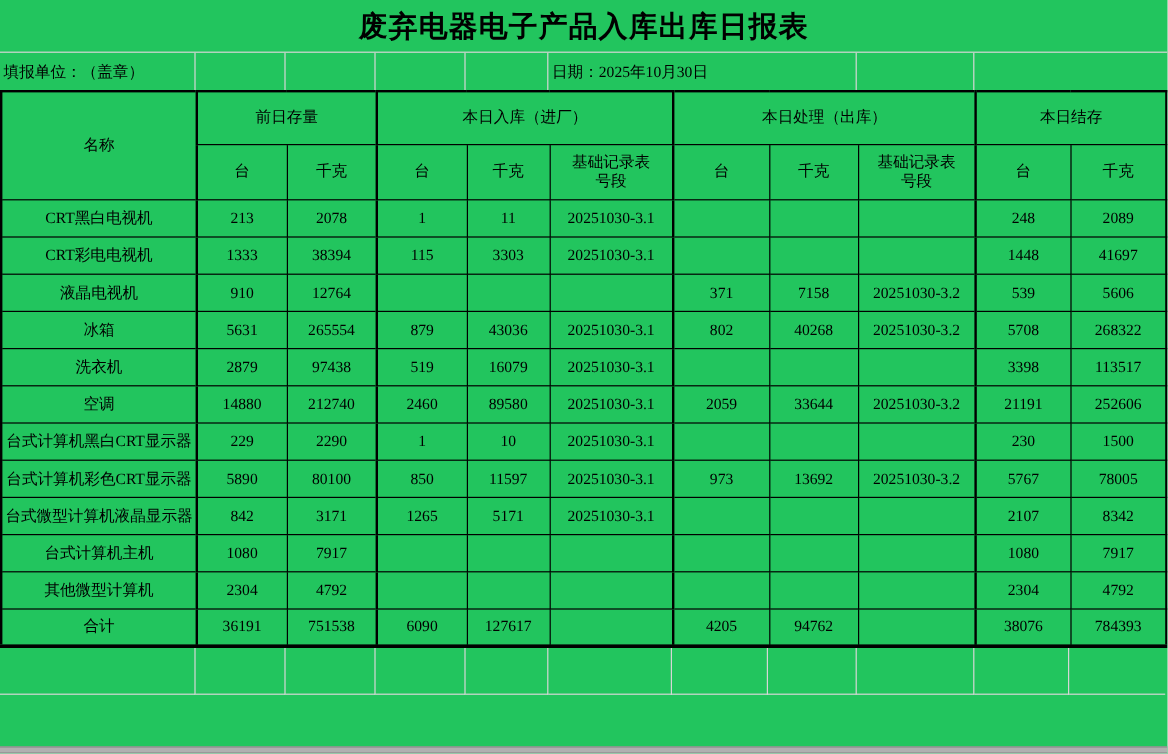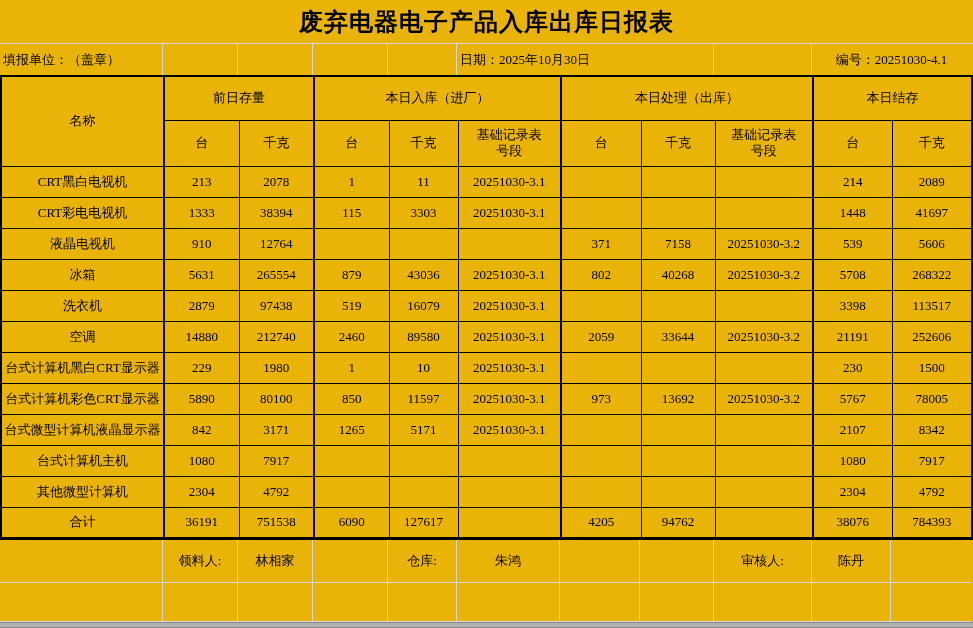--- a/index.html
+++ b/index.html
@@ -1,18 +1,18 @@
 <!DOCTYPE html>
 <html><head>
 <meta charset="utf-8">
 <style>
   * { box-sizing: border-box; margin: 0; padding: 0; }
   html,body { background:#e9e9e9; }
   body { font-family: "Liberation Serif", "DejaVu Serif", serif; color:#000; }
-  .sheet { position:relative; width:973px; height:628px; background:#eab308; overflow:hidden; }
+  .sheet { position:relative; width:973px; height:628px; background:#22c55e; overflow:hidden; }
 
   
   .title-row { height:44px; display:flex; align-items:center; justify-content:center;
     border-bottom:1px solid #d6d6d6; }
   .title-row h1 { font-family:"Liberation Sans","DejaVu Sans",sans-serif; font-weight:bold;
     font-size:24px; letter-spacing:1px; }
 
   
   .info-row { height:31px; display:flex; font-size:13px; }
   .ic { border-right:1px solid #d6d6d6; display:flex; align-items:center; overflow:hidden; white-space:nowrap; }
@@ -55,21 +55,20 @@
   </div>
 
   <div class="info-row">
     <div class="ic">填报单位：（盖章）</div>
     <div class="ic"></div>
     <div class="ic"></div>
     <div class="ic"></div>
     <div class="ic"></div>
     <div class="ic">日期：2025年10月30日</div>
     <div class="ic"></div>
-    <div class="ic">编号：20251030-4.1</div>
   </div>
 
   <table>
     <colgroup>
       <col style="width:163px">
         <col style="width:75px">
         <col style="width:75px">
       <col style="width:75px">
         <col style="width:69px">
         <col style="width:103px">
@@ -106,21 +105,21 @@
         <tr>
           <td>CRT黑白电视机</td>
           <td class="gb">213</td>
           <td>2078</td>
           <td class="gb">1</td>
           <td>11</td>
           <td>20251030-3.1</td>
           <td class="gb"></td>
           <td></td>
           <td></td>
-          <td class="gb">214</td>
+          <td class="gb">248</td>
           <td>2089</td>
         </tr>
         <tr>
           <td>CRT彩电电视机</td>
           <td class="gb">1333</td>
           <td>38394</td>
           <td class="gb">115</td>
           <td>3303</td>
           <td>20251030-3.1</td>
           <td class="gb"></td>
@@ -177,21 +176,21 @@
           <td>20251030-3.1</td>
           <td class="gb">2059</td>
           <td>33644</td>
           <td>20251030-3.2</td>
           <td class="gb">21191</td>
           <td>252606</td>
         </tr>
         <tr>
           <td>台式计算机黑白CRT显示器</td>
           <td class="gb">229</td>
-          <td>1980</td>
+          <td>2290</td>
           <td class="gb">1</td>
           <td>10</td>
           <td>20251030-3.1</td>
           <td class="gb"></td>
           <td></td>
           <td></td>
           <td class="gb">230</td>
           <td>1500</td>
         </tr>
         <tr>
@@ -255,33 +254,20 @@
           <td></td>
           <td class="gb">4205</td>
           <td>94762</td>
           <td></td>
           <td class="gb">38076</td>
           <td>784393</td>
         </tr>
       </tbody>
   </table>
 
-  <div class="foot-row sig">
-      <div class="fc" style="width: 163px;"></div>
-      <div class="fc" style="width: 75px;">领料人:</div>
-      <div class="fc" style="width: 75px;">林相家</div>
-      <div class="fc" style="width: 75px;"></div>
-      <div class="fc" style="width: 69px;">仓库:</div>
-      <div class="fc" style="width: 103px;">朱鸿</div>
-      <div class="fc" style="width: 80px;"></div>
-      <div class="fc" style="width: 74px;"></div>
-      <div class="fc" style="width: 98px;">审核人:</div>
-      <div class="fc" style="width: 79px;">陈丹</div>
-      <div class="fc" style="width: 80px;"></div>
-    </div>
   <div class="foot-row blank">
       <div class="fc" style="width: 163px;"></div>
       <div class="fc" style="width: 75px;"></div>
       <div class="fc" style="width: 75px;"></div>
       <div class="fc" style="width: 75px;"></div>
       <div class="fc" style="width: 69px;"></div>
       <div class="fc" style="width: 103px;"></div>
       <div class="fc" style="width: 80px;"></div>
       <div class="fc" style="width: 74px;"></div>
       <div class="fc" style="width: 98px;"></div>

